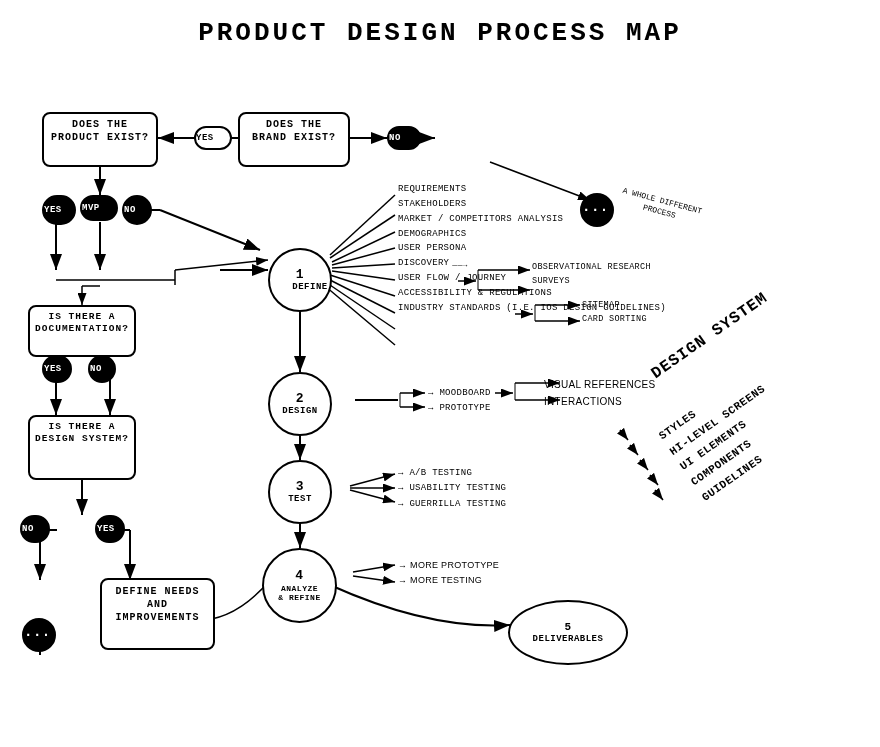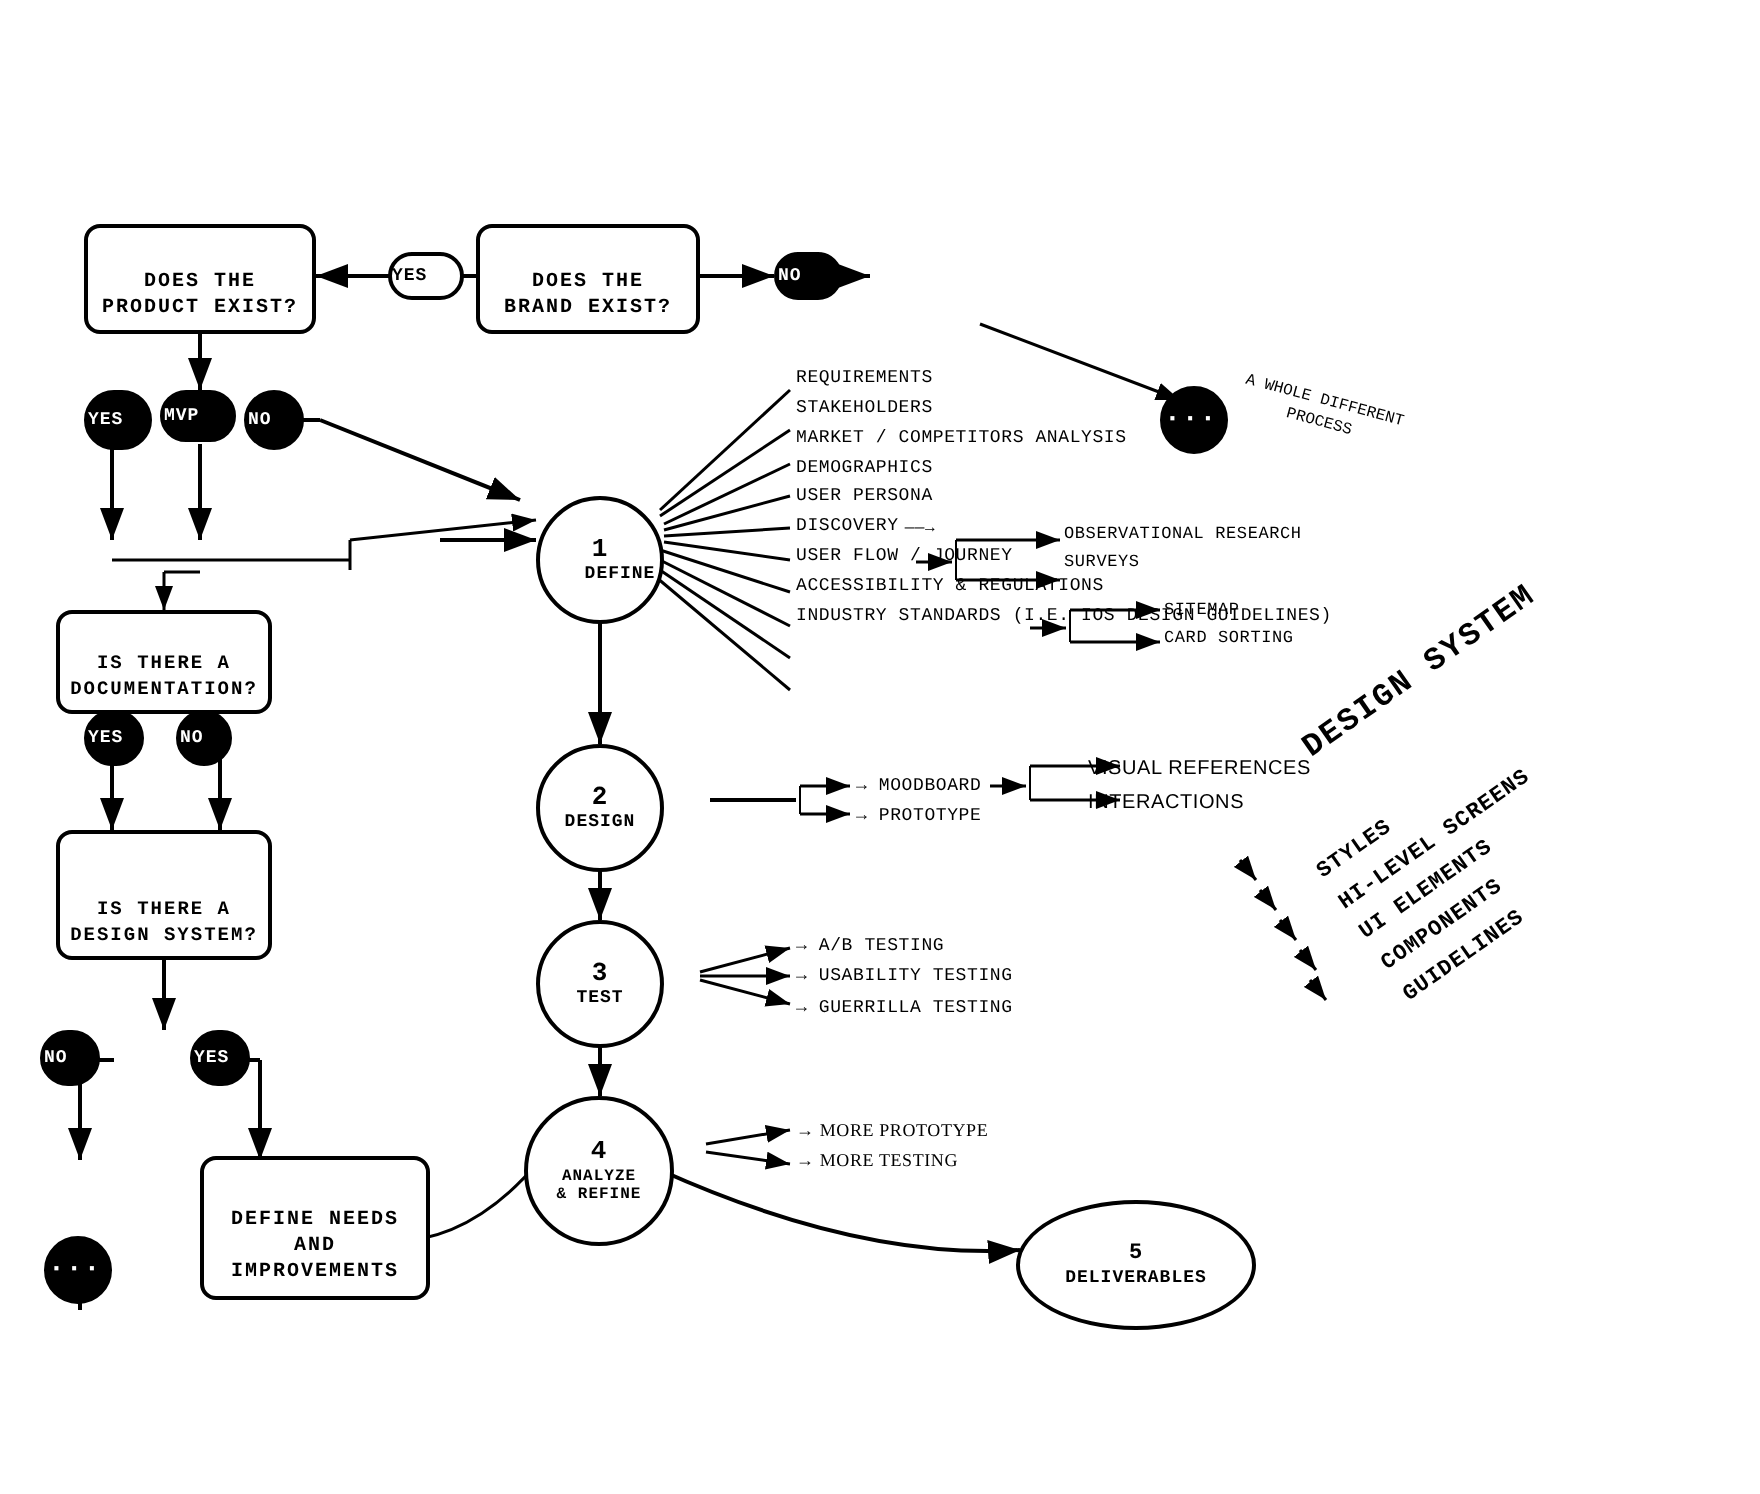--- a/index.html
+++ b/index.html
@@ -38,21 +38,21 @@
       position: absolute;
       border: 2.5px solid #000;
       background: #fff;
       font-family: 'Courier New', Courier, monospace;
       font-size: 11px;
       font-weight: bold;
       text-align: center;
       text-transform: uppercase;
       letter-spacing: 1px;
       display: flex;
-      align-items: flex-end;
+      align-items: flex-start;
       justify-content: center;
       line-height: 1.3;
     }
     .box.rounded {
       border-radius: 8px;
     }
     .circle-node {
       position: absolute;
       border: 2.5px solid #000;
       border-radius: 50%;
@@ -112,20 +112,21 @@
       text-transform: uppercase;
       text-align: center;
       line-height: 1.4;
       transform: rotate(15deg);
     }
   </style>
 </head>
 <body>
 
 <div class="diagram">
+  <div class="title">Product Design Process Map</div>
 
   <svg class="svg-overlay">
     <defs>
       <marker id="arrowhead" markerWidth="8" markerHeight="6" refX="8" refY="3" orient="auto">
         <polygon points="0 0, 8 3, 0 6" fill="#000"></polygon>
       </marker>
       <marker id="arrowhead-rev" markerWidth="8" markerHeight="6" refX="0" refY="3" orient="auto">
         <polygon points="8 0, 0 3, 8 6" fill="#000"></polygon>
       </marker>
     </defs>
@@ -366,21 +367,21 @@
     <div>→ USABILITY TESTING</div>
     <div>→ GUERRILLA TESTING</div>
   </div>
 
   <div class="step-circle" style="left:262px;top:548px;width:75px;height:75px;">
     <span style="font-size:13px;font-weight:bold;">4</span>
     <span style="font-size:8px;white-space:pre-line;text-align:center;">ANALYZE
 &amp; REFINE</span>
   </div>
 
-  <div style="position:absolute;left:398px;top:558px;font-family:Liberation Serif, serif;font-size:9px;text-transform:uppercase;line-height:1.7;letter-spacing:0.3px;">
+  <div style="position:absolute;left:398px;top:558px;font-family:Liberation Sans, sans-serif;font-size:9px;text-transform:uppercase;line-height:1.7;letter-spacing:0.3px;">
     <div>→ MORE PROTOTYPE</div>
     <div>→ MORE TESTING</div>
   </div>
 
   <div class="oval" style="left:508px;top:600px;width:120px;height:65px;">
     <div style="text-align:center;">
       <div style="font-size:11px;font-weight:bold;">5</div>
       <div style="font-size:9px;">DELIVERABLES</div>
     </div>
   </div>

